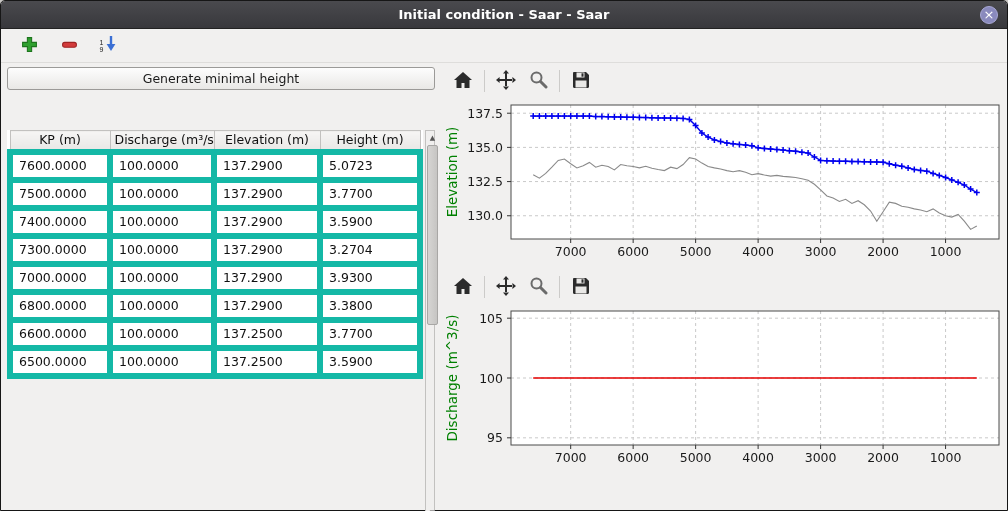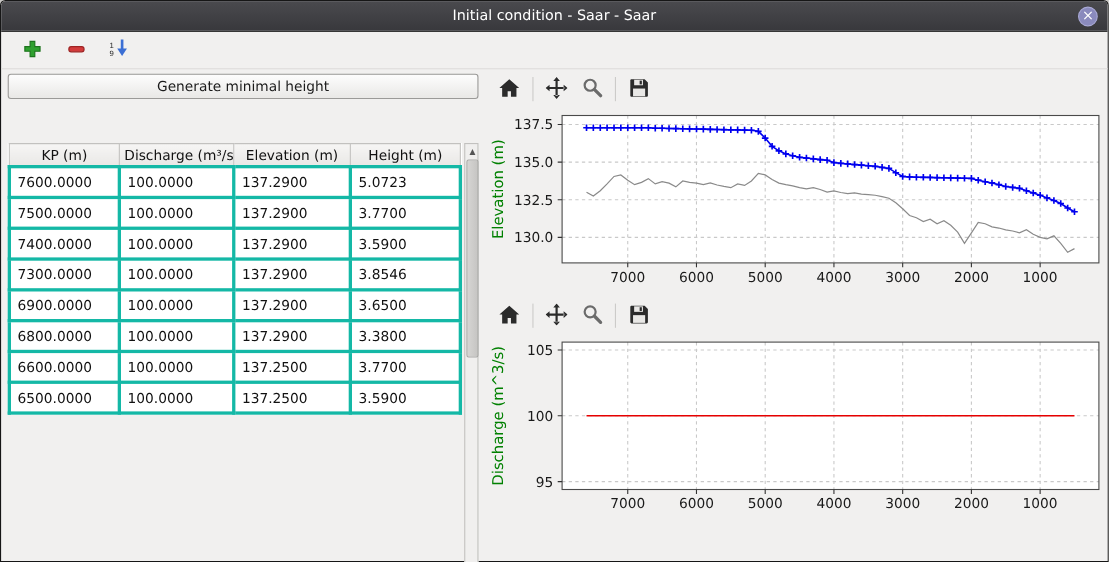--- a/index.html
+++ b/index.html
@@ -19,21 +19,21 @@
   }
   
   .titlebar {
     height:28px;
     background:linear-gradient(#4a4a4e,#38383c);
     border-bottom:1px solid #222;
     border-radius:4px 4px 0 0;
     display:flex; align-items:center; justify-content:center;
     position:relative;
   }
-  .titlebar .title { color:#ffffff; font-size:13px; font-weight:normal; }
+  .titlebar .title { color:#ffffff; font-size:13px; font-weight:bold; }
   .close-btn {
     position:absolute; right:9px; top:5px;
     width:18px; height:18px; border-radius:50%;
     background:#8a8abd; border:1px solid #a9a9d6;
     color:#fff; font-size:13px; line-height:15px; text-align:center;
     cursor:pointer;
   }
   
   .app-toolbar {
     height:34px; display:flex; align-items:center; gap:12px;
@@ -61,21 +61,21 @@
     border-collapse:collapse; table-layout:fixed;
     width:410px; background:#ffffff; font-size:12.5px; color:#111;
   }
   .data-table th {
     height:21px; font-weight:normal; text-align:center;
     background:linear-gradient(#f6f5f4,#e9e8e6);
     border:1px solid #c2c1bf; padding:0 4px;
     white-space:nowrap; overflow:hidden;
   }
   .data-table td {
-    height:28px; border:3px solid #14b8a6; padding:0 6px;
+    height:28px; border:6px solid #14b8a6; padding:0 6px;
     white-space:nowrap; overflow:hidden; cursor:text;
   }
   
   .vscroll {
     width:15px; height:390px; margin-left:2px;
     background:#f0efee; border:1px solid #c2c1bf;
     position:relative;
   }
   .vs-arrow {
     position:absolute; left:0; width:13px; height:13px;
@@ -178,27 +178,27 @@
             <tr>
               <td>7400.0000</td>
               <td>100.0000</td>
               <td>137.2900</td>
               <td>3.5900</td>
             </tr>
             <tr>
               <td>7300.0000</td>
               <td>100.0000</td>
               <td>137.2900</td>
-              <td>3.8546</td>
-            </tr>
-            <tr>
-              <td>6900.0000</td>
-              <td>100.0000</td>
-              <td>137.2900</td>
-              <td>3.6500</td>
+              <td>3.2704</td>
+            </tr>
+            <tr>
+              <td>7000.0000</td>
+              <td>100.0000</td>
+              <td>137.2900</td>
+              <td>3.9300</td>
             </tr>
             <tr>
               <td>6800.0000</td>
               <td>100.0000</td>
               <td>137.2900</td>
               <td>3.3800</td>
             </tr>
             <tr>
               <td>6600.0000</td>
               <td>100.0000</td>

